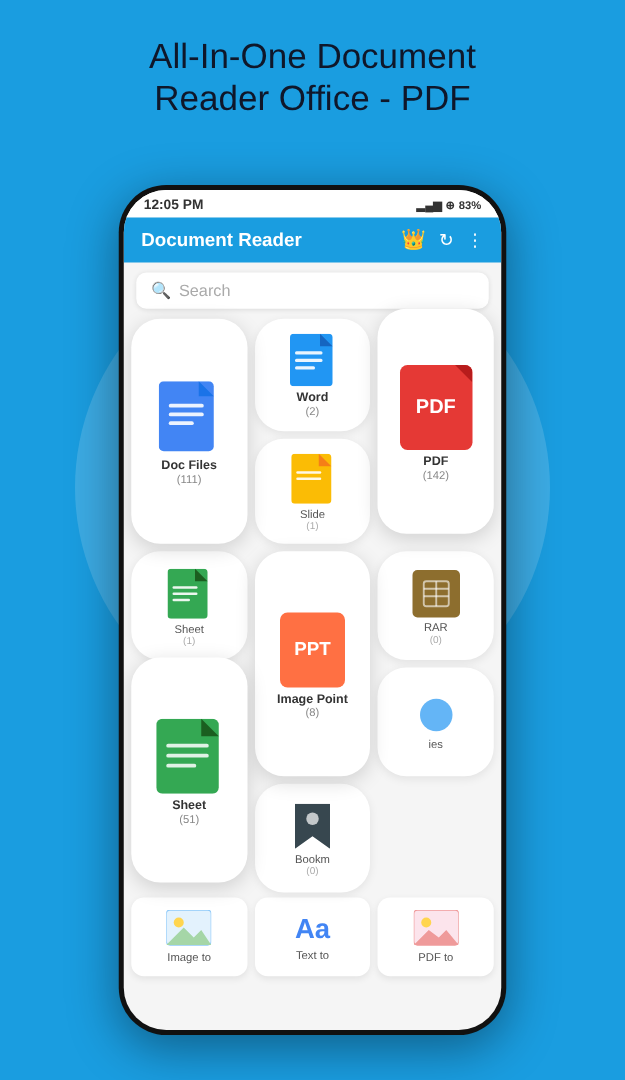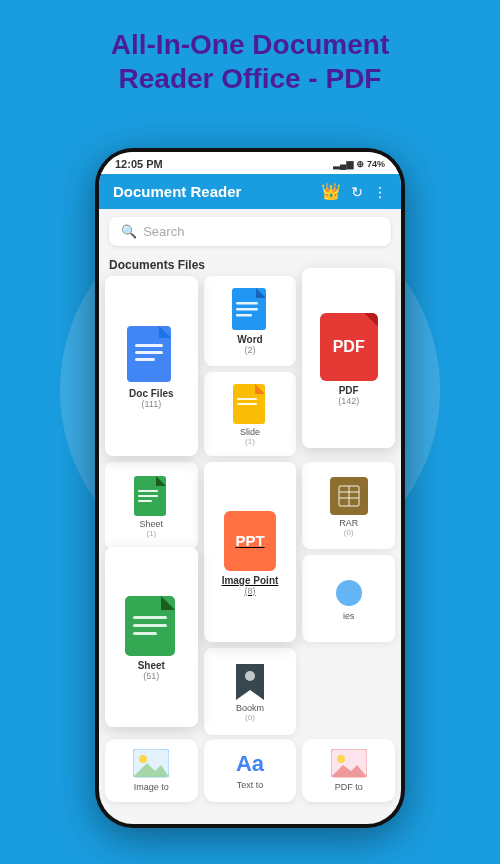--- a/index.html
+++ b/index.html
@@ -19,22 +19,22 @@
       height: 380px;
       border-radius: 50%;
       background: rgba(255,255,255,0.15);
       top: 200px;
       left: 60px;
       z-index: 0;
     }
 
     .header-text {
       text-align: center;
-      color: #4c1d95;
-      font-weight: 700;
+      color: #0f172a;
+      font-weight: 400;
       font-size: 28px;
       line-height: 1.2;
       padding: 28px 40px 20px;
       position: relative;
       z-index: 2;
     }
 
     
     .phone-frame {
       position: absolute;
@@ -127,21 +127,21 @@
     
     .files-grid {
       display: grid;
       grid-template-columns: 1fr 1fr 1fr;
       gap: 6px;
       padding: 0 6px 4px;
     }
 
     .file-card {
       background: white;
-      border-radius: 8px;
+      border-radius: 23px;
       padding: 10px 6px 8px;
       display: flex;
       flex-direction: column;
       align-items: center;
       box-shadow: 0 2px 8px rgba(0,0,0,0.08);
       min-height: 80px;
       justify-content: center;
       position: relative;
     }
 
@@ -172,21 +172,20 @@
       min-height: 180px;
       box-shadow: 0 4px 16px rgba(0,0,0,0.15);
       transform: translateY(-8px);
     }
 
     
     .card-ppt {
       grid-row: span 2;
       min-height: 180px;
       box-shadow: 0 4px 16px rgba(0,0,0,0.15);
-      text-decoration: underline;
     }
 
     
     .card-sheet-right {
       grid-row: span 2;
       min-height: 180px;
       box-shadow: 0 4px 16px rgba(0,0,0,0.15);
       transform: translateY(-8px);
     }
 
@@ -290,39 +289,38 @@
 <div class="header-text">All-In-One Document<br>Reader Office - PDF</div>
 
 <div class="phone-frame">
   <div class="phone-inner">
 
     <div class="status-bar">
       <span class="status-time">12:05 PM</span>
       <div class="status-icons">
         <span>▂▄▆</span>
         <span>⊕</span>
-        <span>74%</span>
+        <span>83%</span>
       </div>
     </div>
 
     <div class="app-bar">
       <span class="app-title">Document Reader</span>
       <div class="app-bar-icons">
         <span class="crown-icon">👑</span>
         <span class="refresh-icon">↻</span>
         <span class="more-icon">⋮</span>
       </div>
     </div>
 
     <div class="search-bar">
       <span class="search-icon-el">🔍</span>
       <span class="search-text">Search</span>
     </div>
 
-    <div class="section-label">Documents Files</div>
 
     <div class="files-grid">
 
       <div class="file-card card-doc-files elevated">
         <svg width="48" height="58" viewBox="0 0 48 58">
           <rect x="0" y="0" width="44" height="56" rx="4" ry="4" fill="#4285f4"></rect>
           <polygon points="32,0 44,12 32,12" fill="#1a73e8"></polygon>
           <rect x="8" y="18" width="28" height="3" rx="1.5" fill="white" opacity="0.9"></rect>
           <rect x="8" y="25" width="28" height="3" rx="1.5" fill="white" opacity="0.9"></rect>
           <rect x="8" y="32" width="20" height="3" rx="1.5" fill="white" opacity="0.9"></rect>

